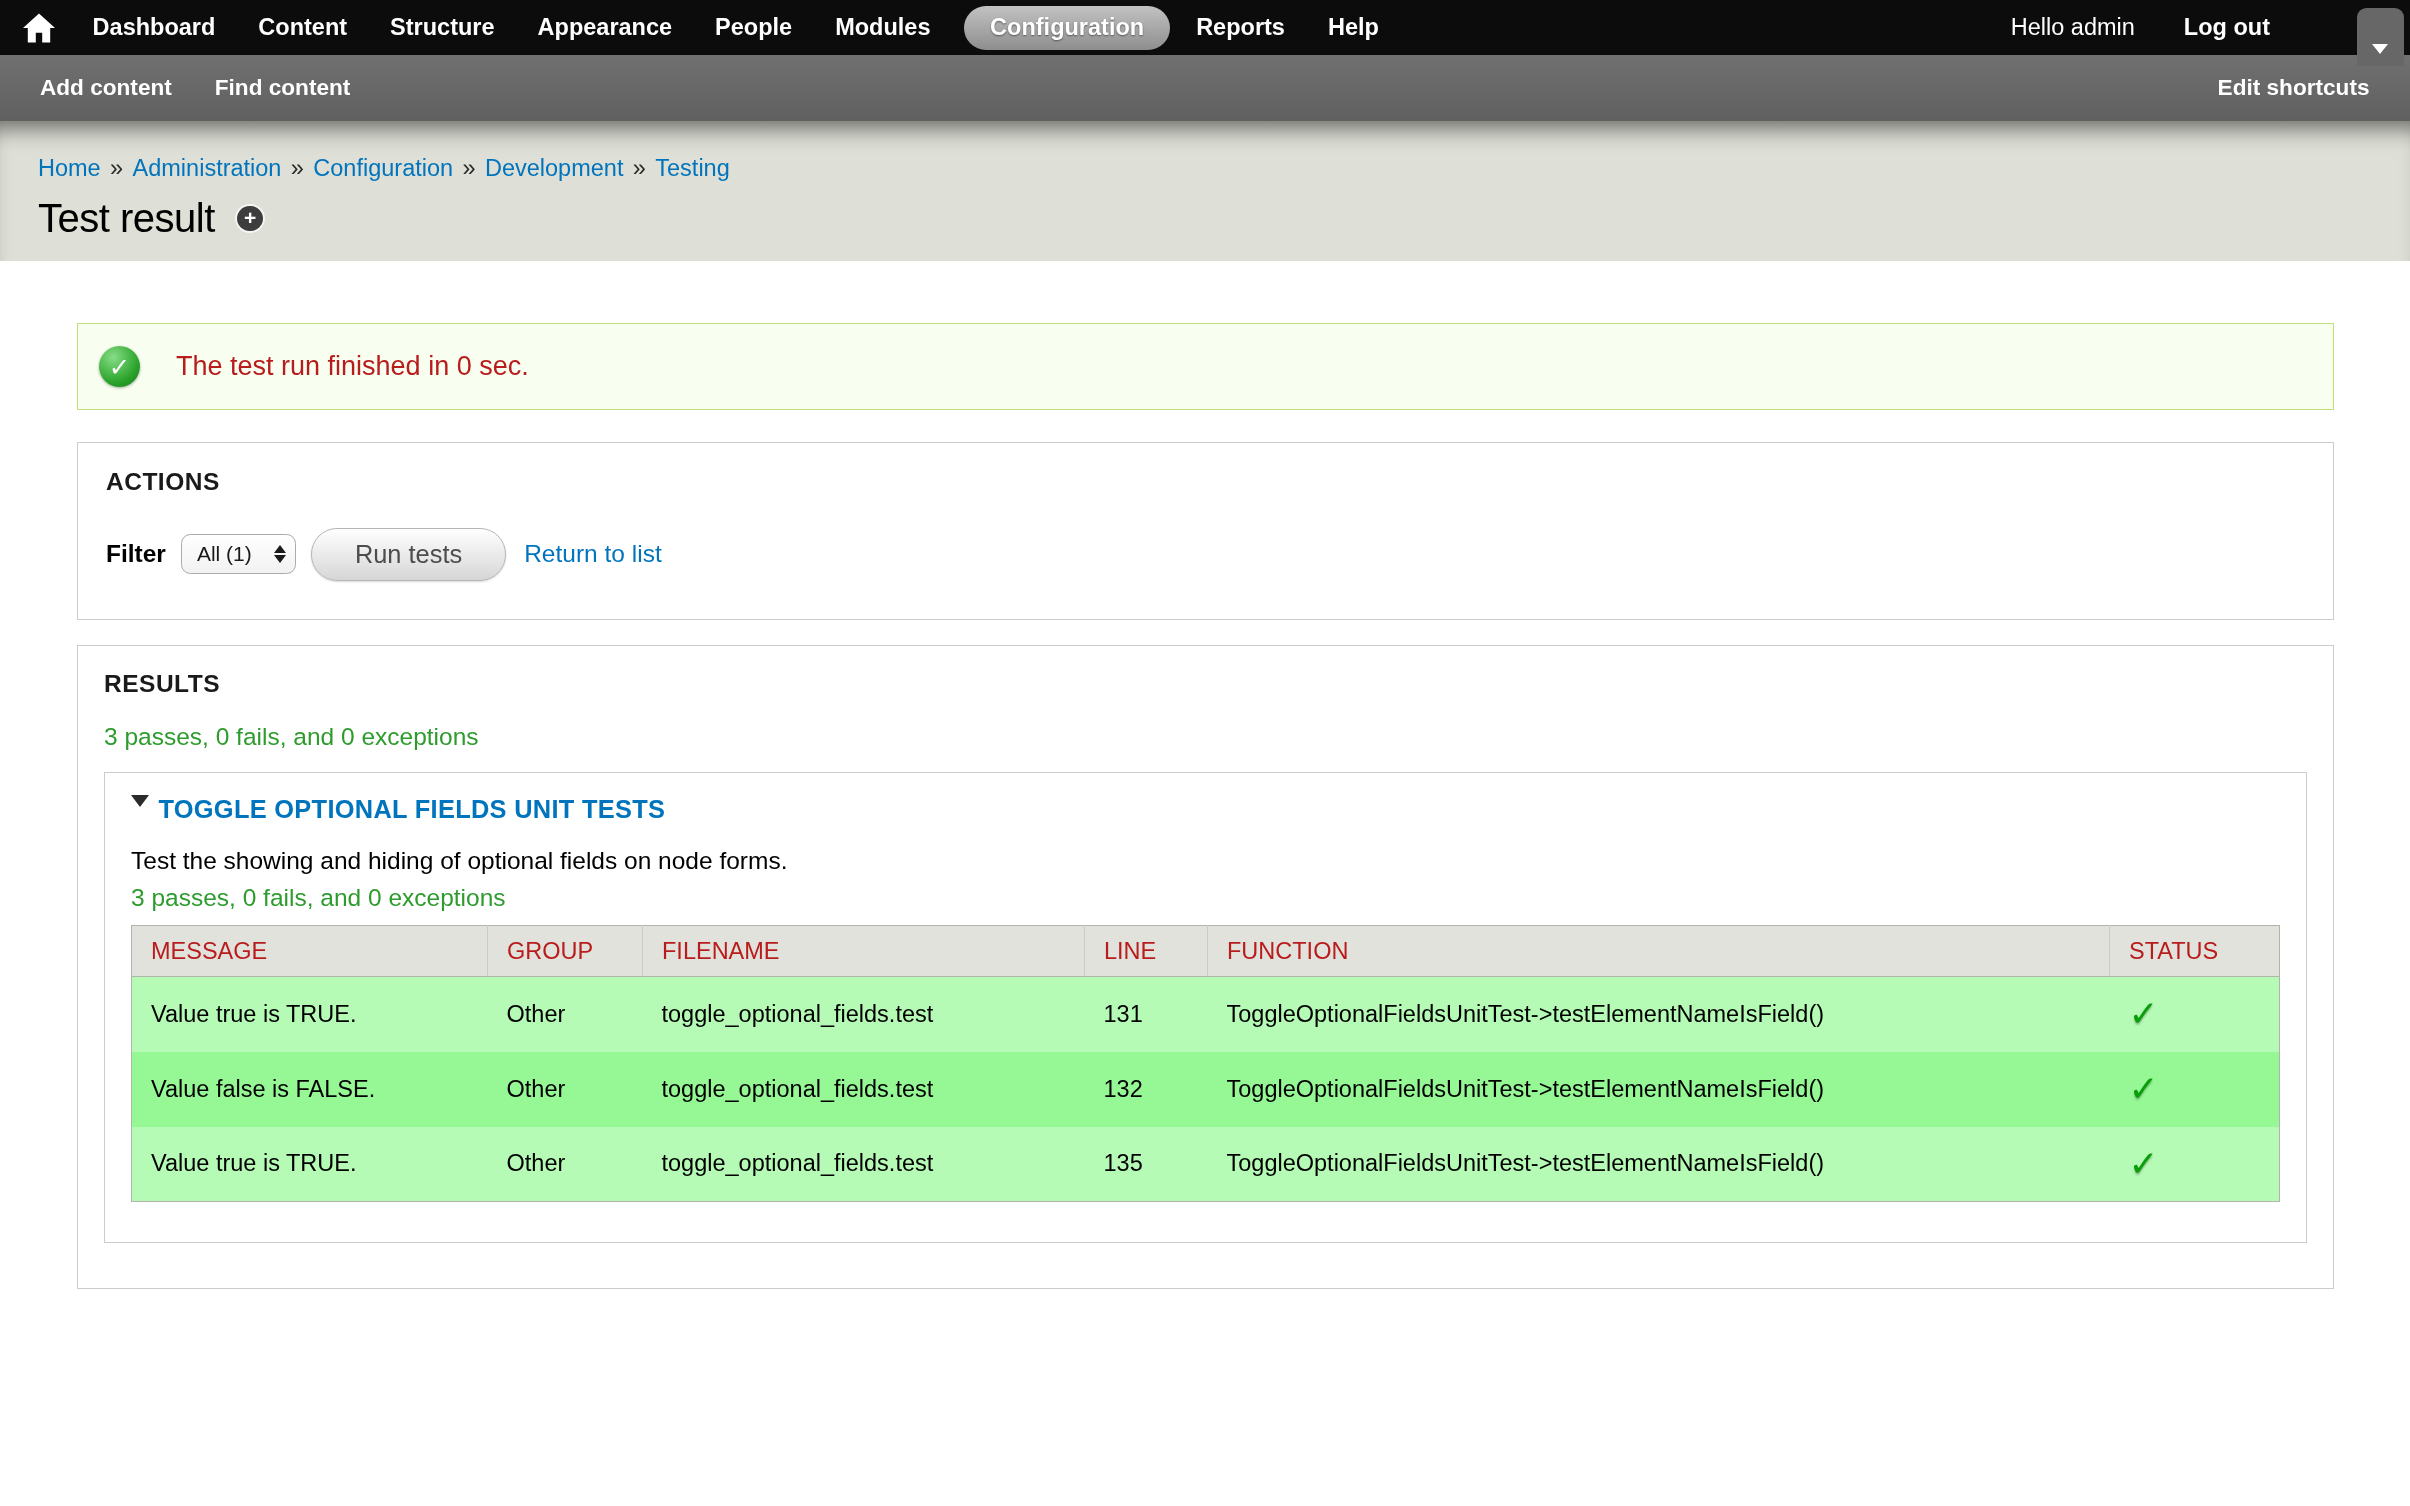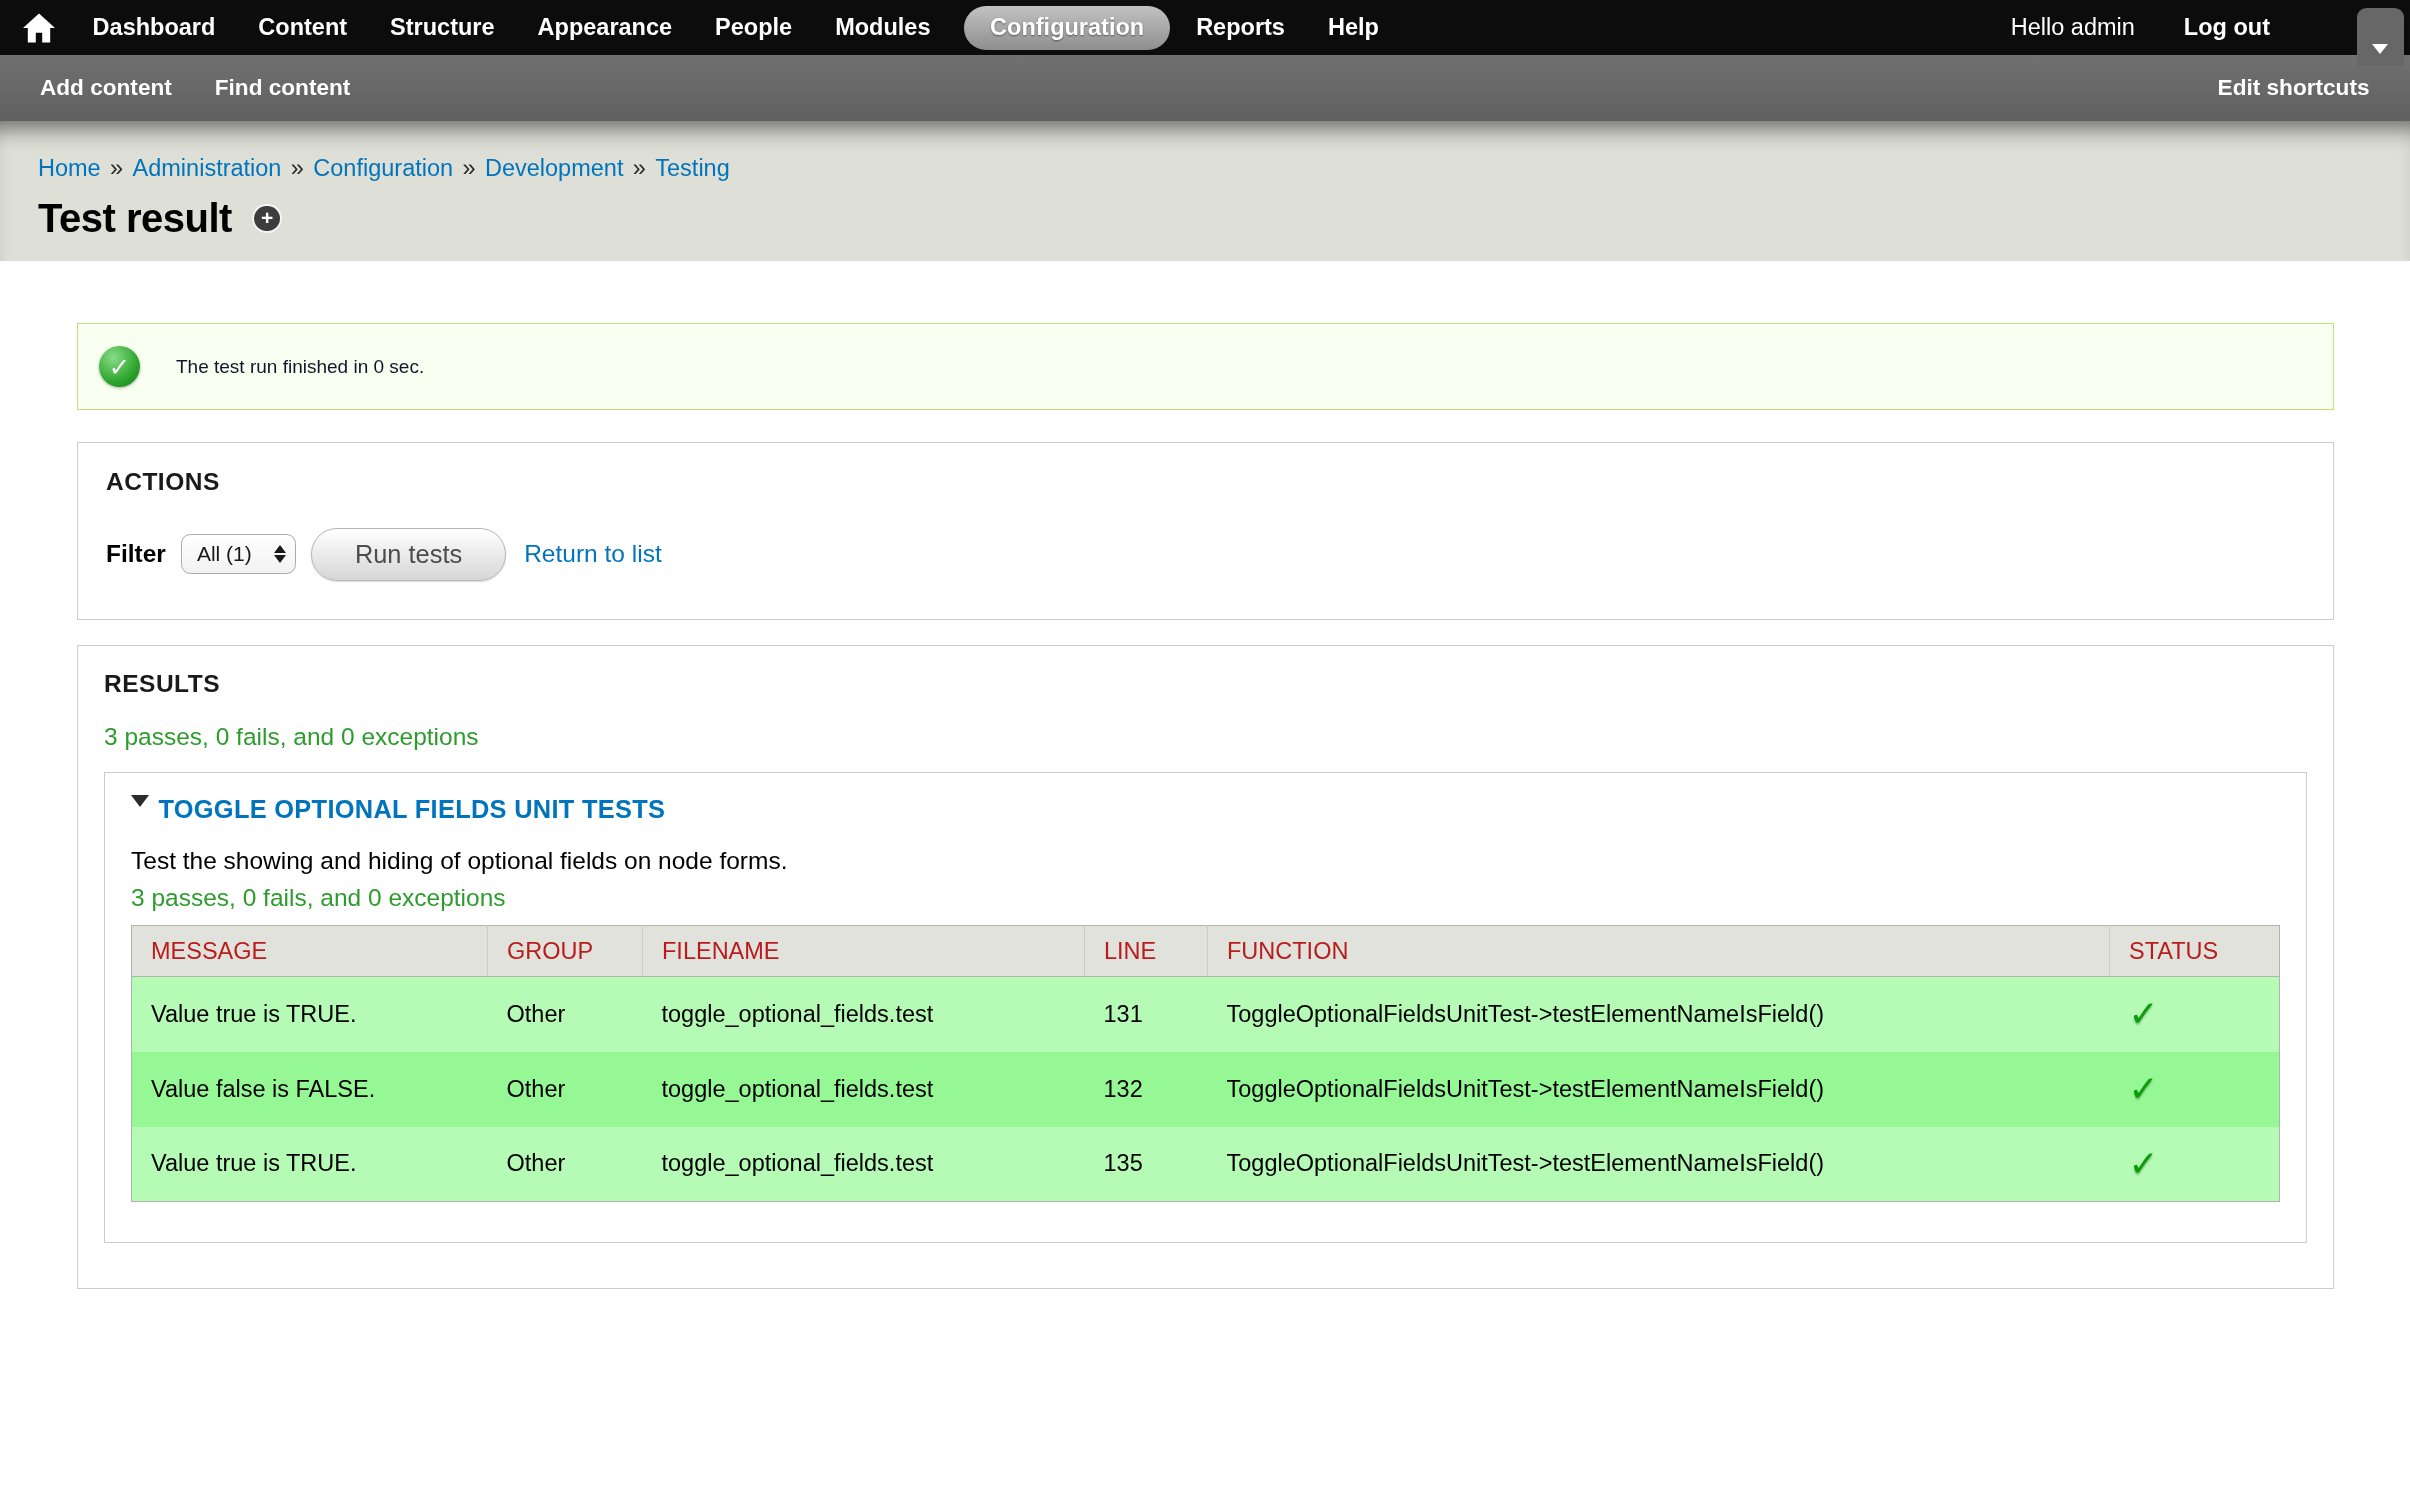--- a/index.html
+++ b/index.html
@@ -37,38 +37,38 @@
 
   
   .page-header { height:140px; background:#dedfd6; padding:32px 38px 0 38px;
     box-shadow:inset 0 21px 21px -13px rgba(0,0,0,.5); }
   .breadcrumb { font-size:23.5px; line-height:30px; }
   .crumb { white-space:nowrap; }
   .crumb .sep { color:#2b2b2b; margin:0 9.4px; }
   .crumb .sep:empty { margin:0; }
   .crumb-link { color:#0074bd; text-decoration:none; cursor:pointer; }
   .title-row { display:flex; align-items:center; margin-top:13px; }
-  .page-title { font-size:40px; font-weight:bold; color:#000; letter-spacing:-0.5px; }
+  .page-title { font-size:40px; font-weight:normal; color:#000; letter-spacing:-0.5px; }
   .add-shortcut-icon { width:25.4px; height:25.4px; border-radius:50%; background:#3d3d3d;
     color:#fff; display:flex; align-items:center; justify-content:center; margin-left:22.6px;
     font-size:21px; font-weight:bold; line-height:1; cursor:pointer;
     box-shadow:0 0 0 1.9px rgba(255,255,255,.7); }
   .add-shortcut-icon::before { content:"+"; margin-top:-1.9px; }
 
   
   .main { padding:62px 77px 0 77px; }
 
   .status-message { height:87px; border:1.9px solid #c3de7d; background:#f8fff0;
     display:flex; align-items:center; padding-left:21px; margin-bottom:32px; }
   .status-check-icon { width:41px; height:41px; border-radius:50%;
     background:radial-gradient(circle at 35% 28%, #86dd86, #2ca42c 62%, #127a12);
     display:flex; align-items:center; justify-content:center; flex:none;
     box-shadow:0 0.9px 2.8px rgba(0,0,0,.35); }
   .status-check-icon::before { content:"✓"; color:#fff; font-size:25.4px; font-weight:bold; }
-  .status-text { color:#0f172a; font-size:19px; margin-left:36px; }
+  .status-text { color:#b91c1c; font-size:27px; margin-left:36px; }
 
   .panel { border:1.9px solid #cccccc; background:#fff; }
   .panel-legend { font-size:24.5px; font-weight:bold; color:#1a1a1a; letter-spacing:0.5px; }
 
   .actions-panel { padding:24.5px 28px 38px 28px; margin-bottom:25.4px; }
   .filter-row { display:flex; align-items:center; margin-top:32px; }
   .filter-label { font-size:24.5px; font-weight:bold; }
   .filter-select { width:115px; height:40px; border:1.9px solid #ababab; border-radius:9.4px;
     background:linear-gradient(#ffffff,#f2f2f2); display:flex; align-items:center;
     margin-left:15px; padding:0 9.4px 0 15px; cursor:pointer; }

